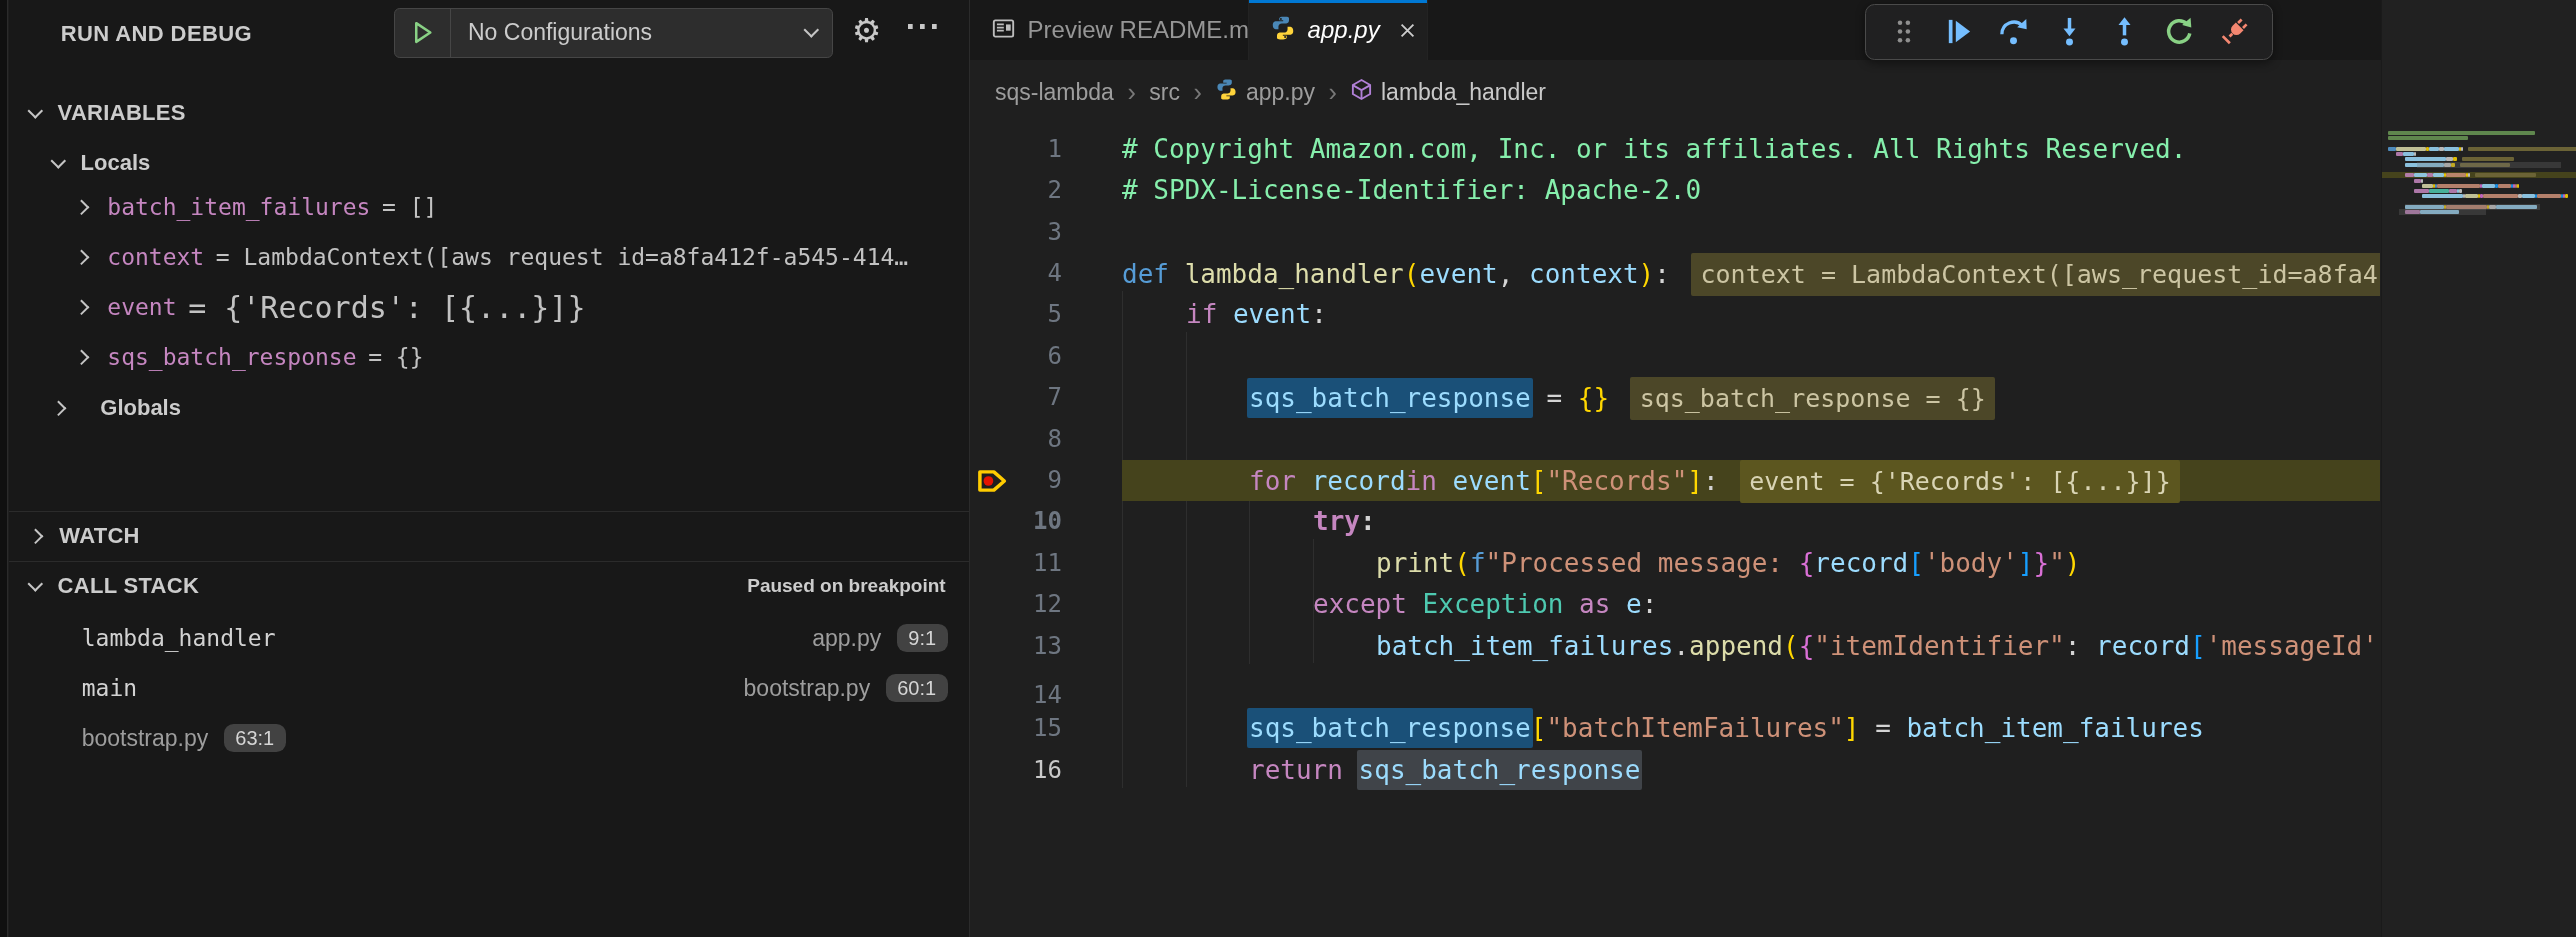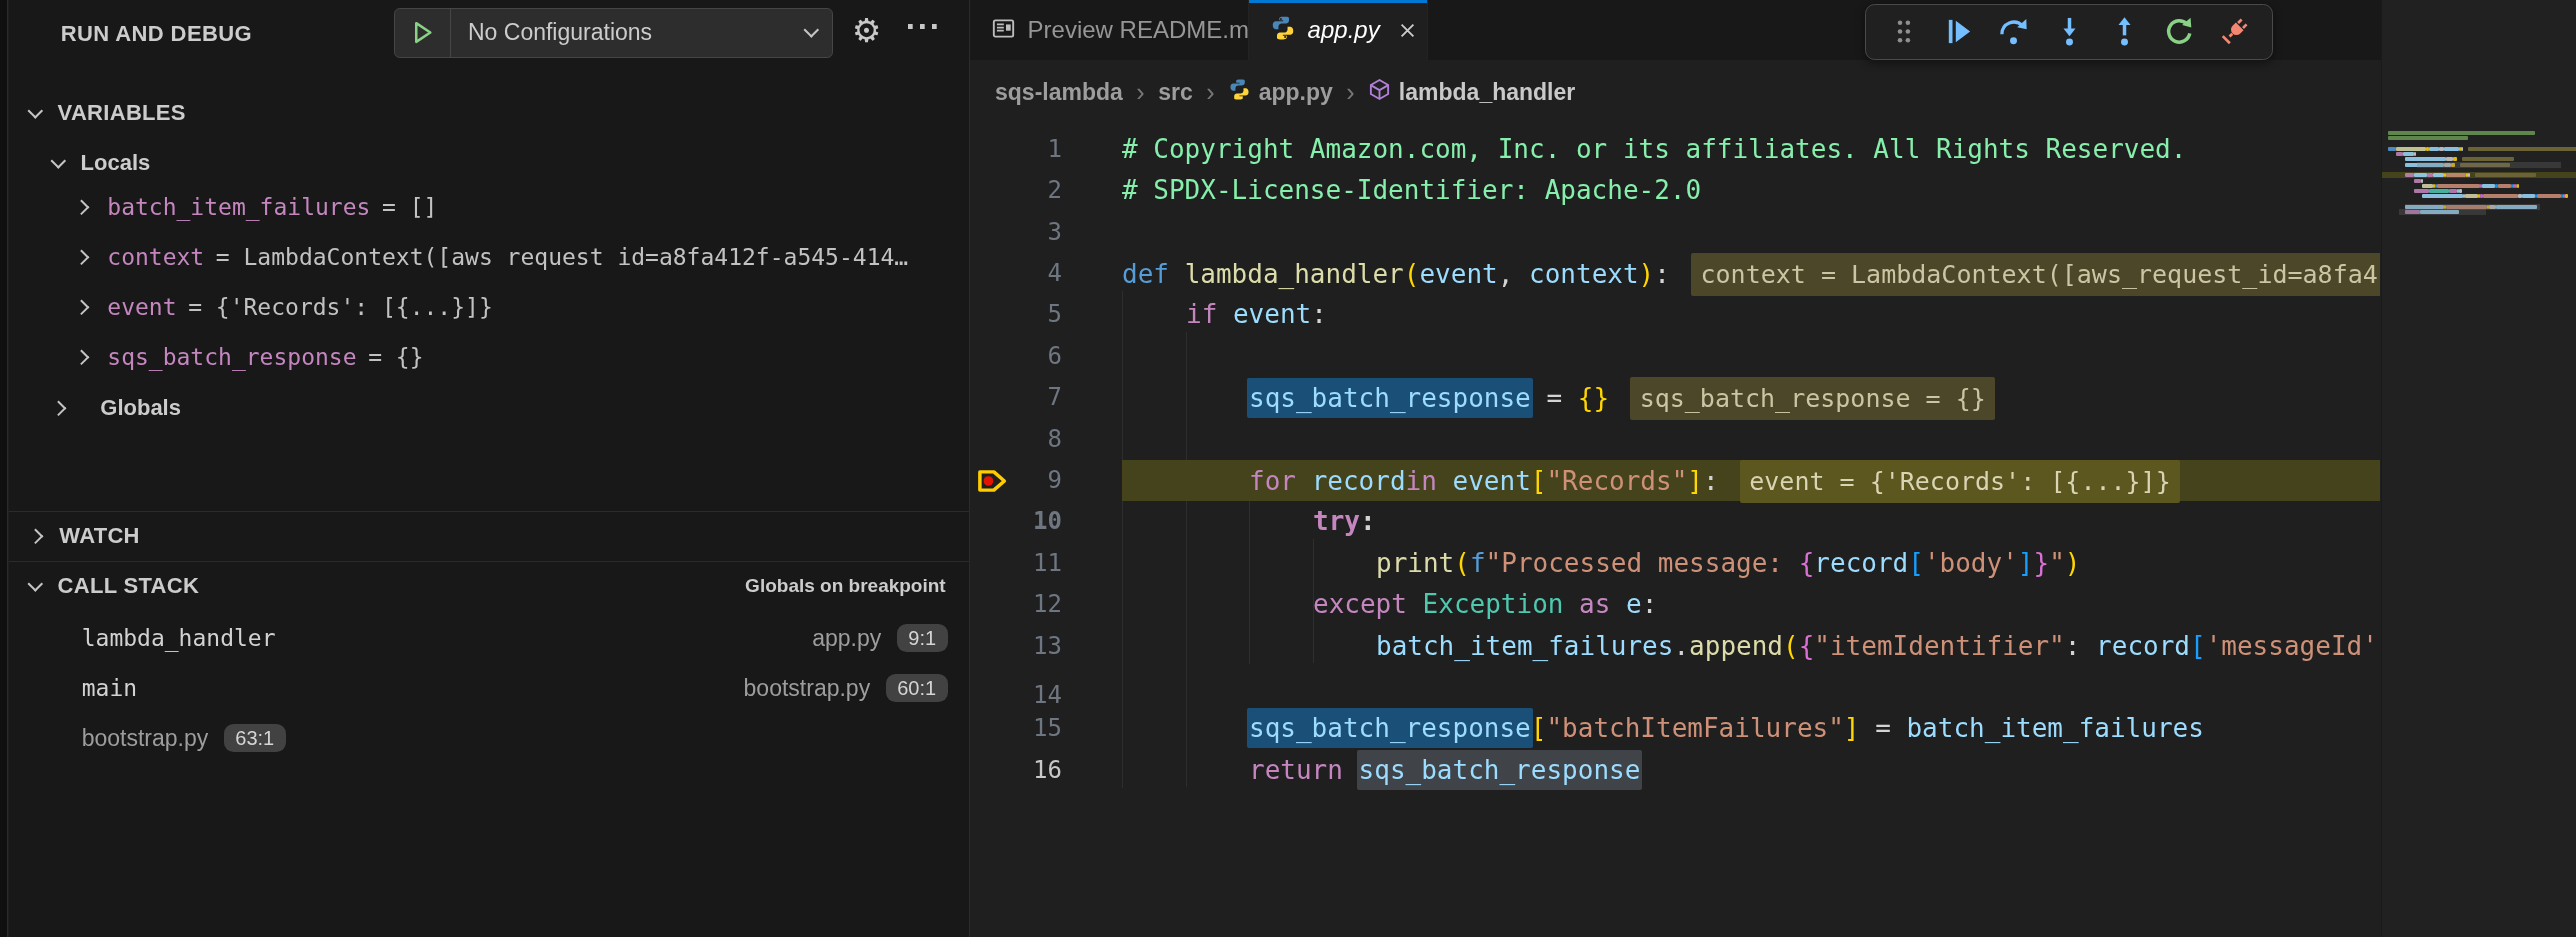--- a/index.html
+++ b/index.html
@@ -49,21 +49,21 @@
   .tab-close { margin-left:5.8px; display:flex; align-items:center; }
 
   #dbg-toolbar { left:895px; top:3.9px; width:408px; height:56px; background:#202021; border:1.4px solid #4a4a4a; border-radius:9.6px; box-shadow:0 2.9px 9.6px rgba(0,0,0,.45); display:flex; align-items:center; justify-content:space-between; padding:0 17.3px; }
   .dbg-btn { width:40px; height:40px; display:flex; align-items:center; justify-content:center; }
 
   #editor-actions { right:13.5px; top:0; height:60px; display:flex; align-items:center; gap:25px; }
 
   #breadcrumbs { left:25px; top:60px; height:64px; display:flex; align-items:center; gap:13.5px; font-size:23px; color:#9d9d9d; }
   .bc-sep { color:#787878; font-size:25px; }
   .bc-last { color:#c9c9c9; }
-  .bc-item { display:flex; align-items:center; gap:7.7px;font-weight:bold; }
+  .bc-item { display:flex; align-items:center; gap:7.7px; }
 
   
   #code { left:0; top:125px; width:1410px; bottom:0; overflow:hidden; background:#1f1f1f; }
   .guide { position:absolute; width:1px; background:#2e2e2e; }
   .code-line { position:absolute; left:0; width:100%; height:41px; }
   .line-hl { position:absolute; left:152px; right:0; top:0; height:41px; background:#45431c; }
   .ln { position:absolute; left:0; top:0; width:92px; height:41px; line-height:41px; text-align:right; font-family:"DejaVu Sans Mono", monospace; font-size:24px; color:#6e7681; }
   .ln.active { color:#c9c9c9; }
   .ctext { position:absolute; left:152px; top:0; height:41px; line-height:41px; font-family:"DejaVu Sans Mono", monospace; font-size:26px; white-space:pre; color:#d4d4d4; }
   .tk-cm{color:#86efac} .tk-kw{color:#c586c0} .tk-kd{color:#569cd6} .tk-fn{color:#dcdcaa}
@@ -118,21 +118,21 @@
           <span class="mono var-val" style="margin-left:11.6px;font-size:23px;white-space:nowrap;overflow:hidden;flex:1;padding-right:9.6px;">= []</span>
         </div>
         <div class="tree-row" style="top: 233px; height: 48px;">
           <span class="chev right" style="margin-left:67px;"></span>
           <span class="mono var-name" style="margin-left:21px;font-size:23px;">context</span>
           <span class="mono var-val" style="margin-left:11.6px;font-size:23px;white-space:nowrap;overflow:hidden;flex:1;padding-right:9.6px;">= LambdaContext([aws_request_id=a8fa412f-a545-414…</span>
         </div>
         <div class="tree-row" style="top: 283px; height: 48px;">
           <span class="chev right" style="margin-left:67px;"></span>
           <span class="mono var-name" style="margin-left:21px;font-size:23px;">event</span>
-          <span class="mono var-val" style="margin-left:11.6px;font-size:23px;white-space:nowrap;overflow:hidden;flex:1;padding-right:9.6px;">= {'Records': [{...}]}</span>
+          <span class="mono var-val" style="margin-left:11.6px;font-size:30px;white-space:nowrap;overflow:hidden;flex:1;padding-right:9.6px;">= {'Records': [{...}]}</span>
         </div>
         <div class="tree-row" style="top: 333px; height: 48px;">
           <span class="chev right" style="margin-left:67px;"></span>
           <span class="mono var-name" style="margin-left:21px;font-size:23px;">sqs_batch_response</span>
           <span class="mono var-val" style="margin-left:11.6px;font-size:23px;white-space:nowrap;overflow:hidden;flex:1;padding-right:9.6px;">= {}</span>
         </div>
       </div>
     <div class="tree-row" style="top:385px;height:46px;">
       <span class="chev right" style="margin-left:44px;"></span>
       <span class="tree-sub" style="margin-left:37px;">Globals</span>
@@ -143,21 +143,21 @@
     <div class="tree-row" style="top:514px;height:44px;">
       <span class="chev right" style="margin-left:21px;"></span>
       <span class="tree-head" style="margin-left:19px;">WATCH</span>
     </div>
 
     <div class="sep" style="top:561px;"></div>
 
     <div class="tree-row" style="top:564px;height:44px;">
       <span class="chev down" style="margin-left:21px;"></span>
       <span class="tree-head" style="margin-left:17.3px;">CALL STACK</span>
-      <span class="cs-status">Globals on breakpoint</span>
+      <span class="cs-status">Paused on breakpoint</span>
     </div>
     <div id="frame-list">
         <div class="frame-row" style="top: 614px;">
           <span class="frame-name">lambda_handler</span>
           <span class="frame-file">app.py</span>
           <span class="frame-badge">9:1</span>
         </div>
         <div class="frame-row" style="top: 664px;">
           <span class="frame-name">main</span>
           <span class="frame-file">bootstrap.py</span>

